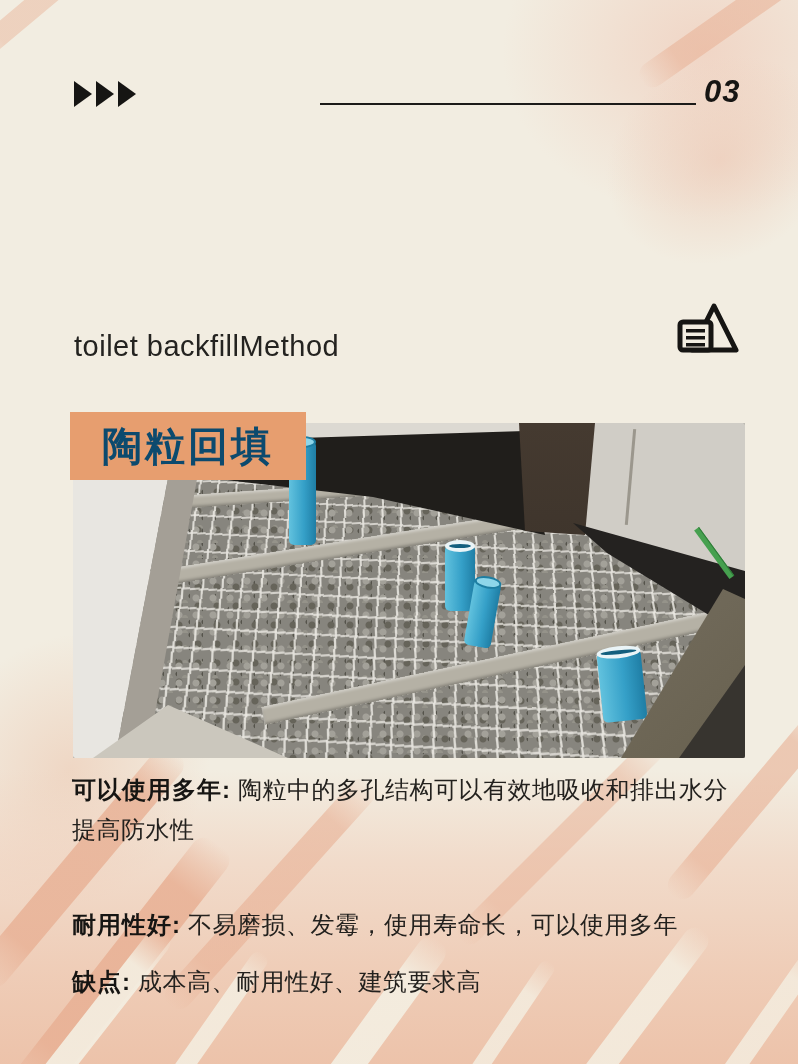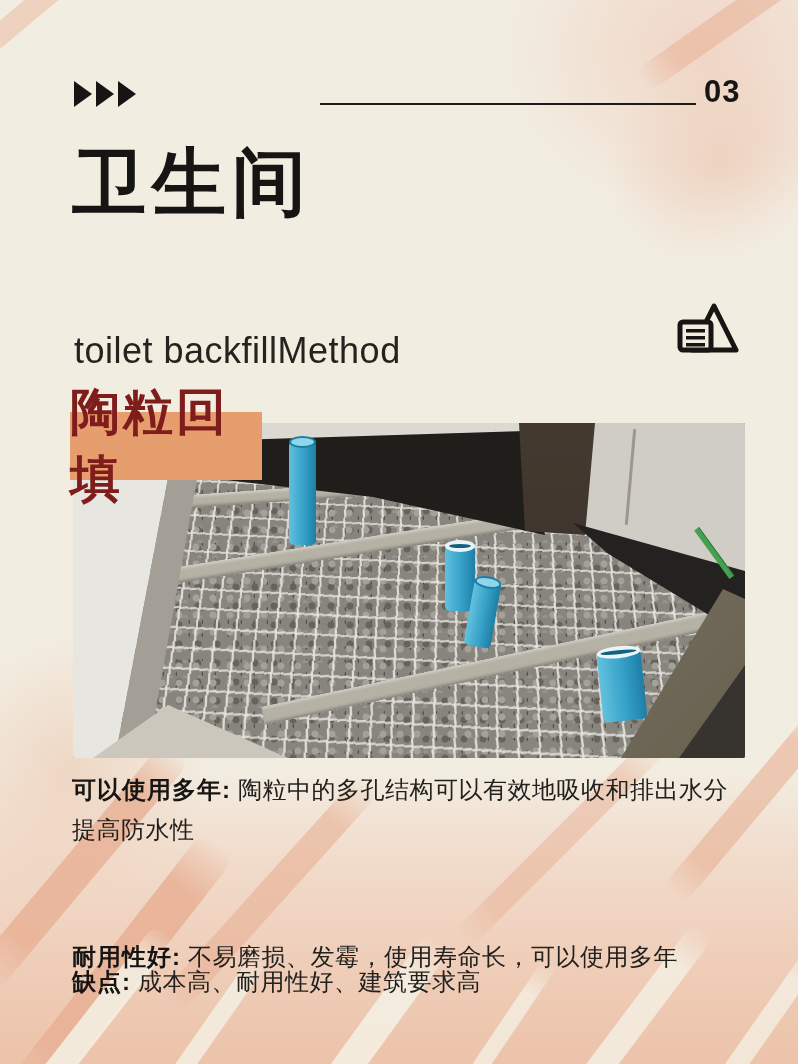--- a/index.html
+++ b/index.html
@@ -15,31 +15,31 @@
     background:radial-gradient(ellipse, rgba(236,198,178,.6) 0%, rgba(236,198,178,0) 70%);}
   .wash-bottom{left:0;top:770px;width:798px;height:294px;
     background:linear-gradient(180deg, rgba(240,201,180,0) 0%, rgba(240,199,177,.45) 30%, rgba(238,196,172,.8) 70%, rgba(236,190,164,.9) 100%);}
   .wash-bl{left:-80px;top:640px;width:300px;height:260px;transform:rotate(-40deg);
     background:radial-gradient(ellipse, rgba(236,196,172,.55) 0%, rgba(236,196,172,0) 70%);}
   .s-pink{background:linear-gradient(90deg, rgba(232,176,148,0) 0%, #e8b094 18%, #e8b094 82%, rgba(232,176,148,0) 100%);}
   .s-cream{background:linear-gradient(0deg, rgba(244,239,226,0) 0%, #f4efe2 15%, #f4efe2 85%, rgba(244,239,226,0) 100%);}
   
   .arrows{position:absolute;left:74px;top:80px;}
   .hline{position:absolute;left:320px;top:103px;width:376px;height:2px;background:#1c1b19;}
-  .pageno{position:absolute;left:704px;top:74px;font-size:31px;font-weight:800;letter-spacing:1px;color:#161513;}
+  .pageno{position:absolute;left:704px;top:74px;font-size:31px;font-weight:800;letter-spacing:1px;color:#161513;font-style:italic;}
   
   .title{position:absolute;left:72px;top:138px;font-size:74px;line-height:89px;
          font-weight:900;letter-spacing:6px;color:#161513;}
-  .subtitle{position:absolute;left:74px;top:330px;font-size:36px;font-weight:500;
+  .subtitle{position:absolute;left:74px;top:330px;font-size:29px;font-weight:500;
             letter-spacing:.5px;color:#242320;}
   .mat-icon{position:absolute;left:676px;top:300px;}
   
-  .badge{position:absolute;left:70px;top:412px;width:192px;height:68px;background:#e79e6f;
+  .badge{position:absolute;left:70px;top:412px;width:236px;height:68px;background:#e79e6f;
          display:flex;align-items:center;justify-content:center;z-index:10;
-         font-size:50px;font-weight:800;letter-spacing:3px;color:#7f1d1d;}
+         font-size:40px;font-weight:800;letter-spacing:3px;color:#0c4a6e;}
   
   .photo{position:absolute;left:73px;top:423px;width:672px;height:335px;overflow:hidden;
          border-radius:2px;background:#87857e;z-index:5;}
   .photo *{position:absolute;}
   .ph-base{inset:0;background-color:#87857e;background-image:
       radial-gradient(circle at 4px 5px, #a3a199 3px, transparent 4px),
       radial-gradient(circle at 11px 12px, #66645a 3px, transparent 4px),
       radial-gradient(circle at 7px 15px, #95938a 2.5px, transparent 3.5px),
       radial-gradient(circle at 14px 4px, #55534b 2px, transparent 3px);
       background-size:17px 17px,19px 19px,15px 15px,13px 13px;}
@@ -83,21 +83,21 @@
   .pipe1{left:216px;top:18px;width:27px;height:104px;}
   .pipe2{left:372px;top:122px;width:30px;height:66px;}
   .pipe3{left:396px;top:158px;width:27px;height:66px;transform:rotate(10deg);}
   .pipe4{left:527px;top:228px;width:44px;height:70px;transform:rotate(-6deg);}
   
   .sec{position:absolute;left:72px;width:676px;margin:0;font-size:24px;line-height:40px;
        font-weight:500;color:#23211e;z-index:8;letter-spacing:.5px;}
   .sec b{font-weight:800;color:#161513;margin-right:7px;letter-spacing:1px;}
   .sec1{top:770px;}
   .sec2{top:860px;}
-  .sec3{top:905px;margin-top:32px;}
+  .sec3{top:905px;}
   .sec4{top:962px;}
 </style>
 </head>
 <body>
 
 <div class="page">
 
   <div class="wash wash-tr"></div>
   <div class="wash wash-tr2"></div>
   <div class="wash wash-bl"></div>
@@ -117,21 +117,21 @@
   <div class="stroke s-cream" style="left:730px;top:920px;width:20px;height:280px;transform:rotate(35deg);opacity:.8;"></div>
 
   <svg class="arrows" width="66" height="28" viewBox="0 0 66 28">
     <polygon points="0,1 18,14 0,27" fill="#161513"></polygon>
     <polygon points="22,1 40,14 22,27" fill="#161513"></polygon>
     <polygon points="44,1 62,14 44,27" fill="#161513"></polygon>
   </svg>
   <div class="hline"></div>
   <div class="pageno">03</div>
 
-  <h1 class="title" style="margin:0;"><span>卫生间</span><br></h1>
+  <h1 class="title" style="margin:0;"><br></h1>
   <div class="subtitle">toilet backfillMethod</div>
 
   <svg class="mat-icon" width="64" height="58" viewBox="0 0 64 58">
     <path d="M38 6 L60 50 L16 50 Z" fill="none" stroke="#161513" stroke-width="5" stroke-linejoin="round"></path>
     <rect x="4" y="22" width="31" height="28" rx="3" fill="#f2ede1" stroke="#161513" stroke-width="5"></rect>
     <rect x="10" y="29" width="19" height="3.5" fill="#161513"></rect>
     <rect x="10" y="36" width="19" height="3.5" fill="#161513"></rect>
     <rect x="10" y="43" width="19" height="3.5" fill="#161513"></rect>
   </svg>
 

